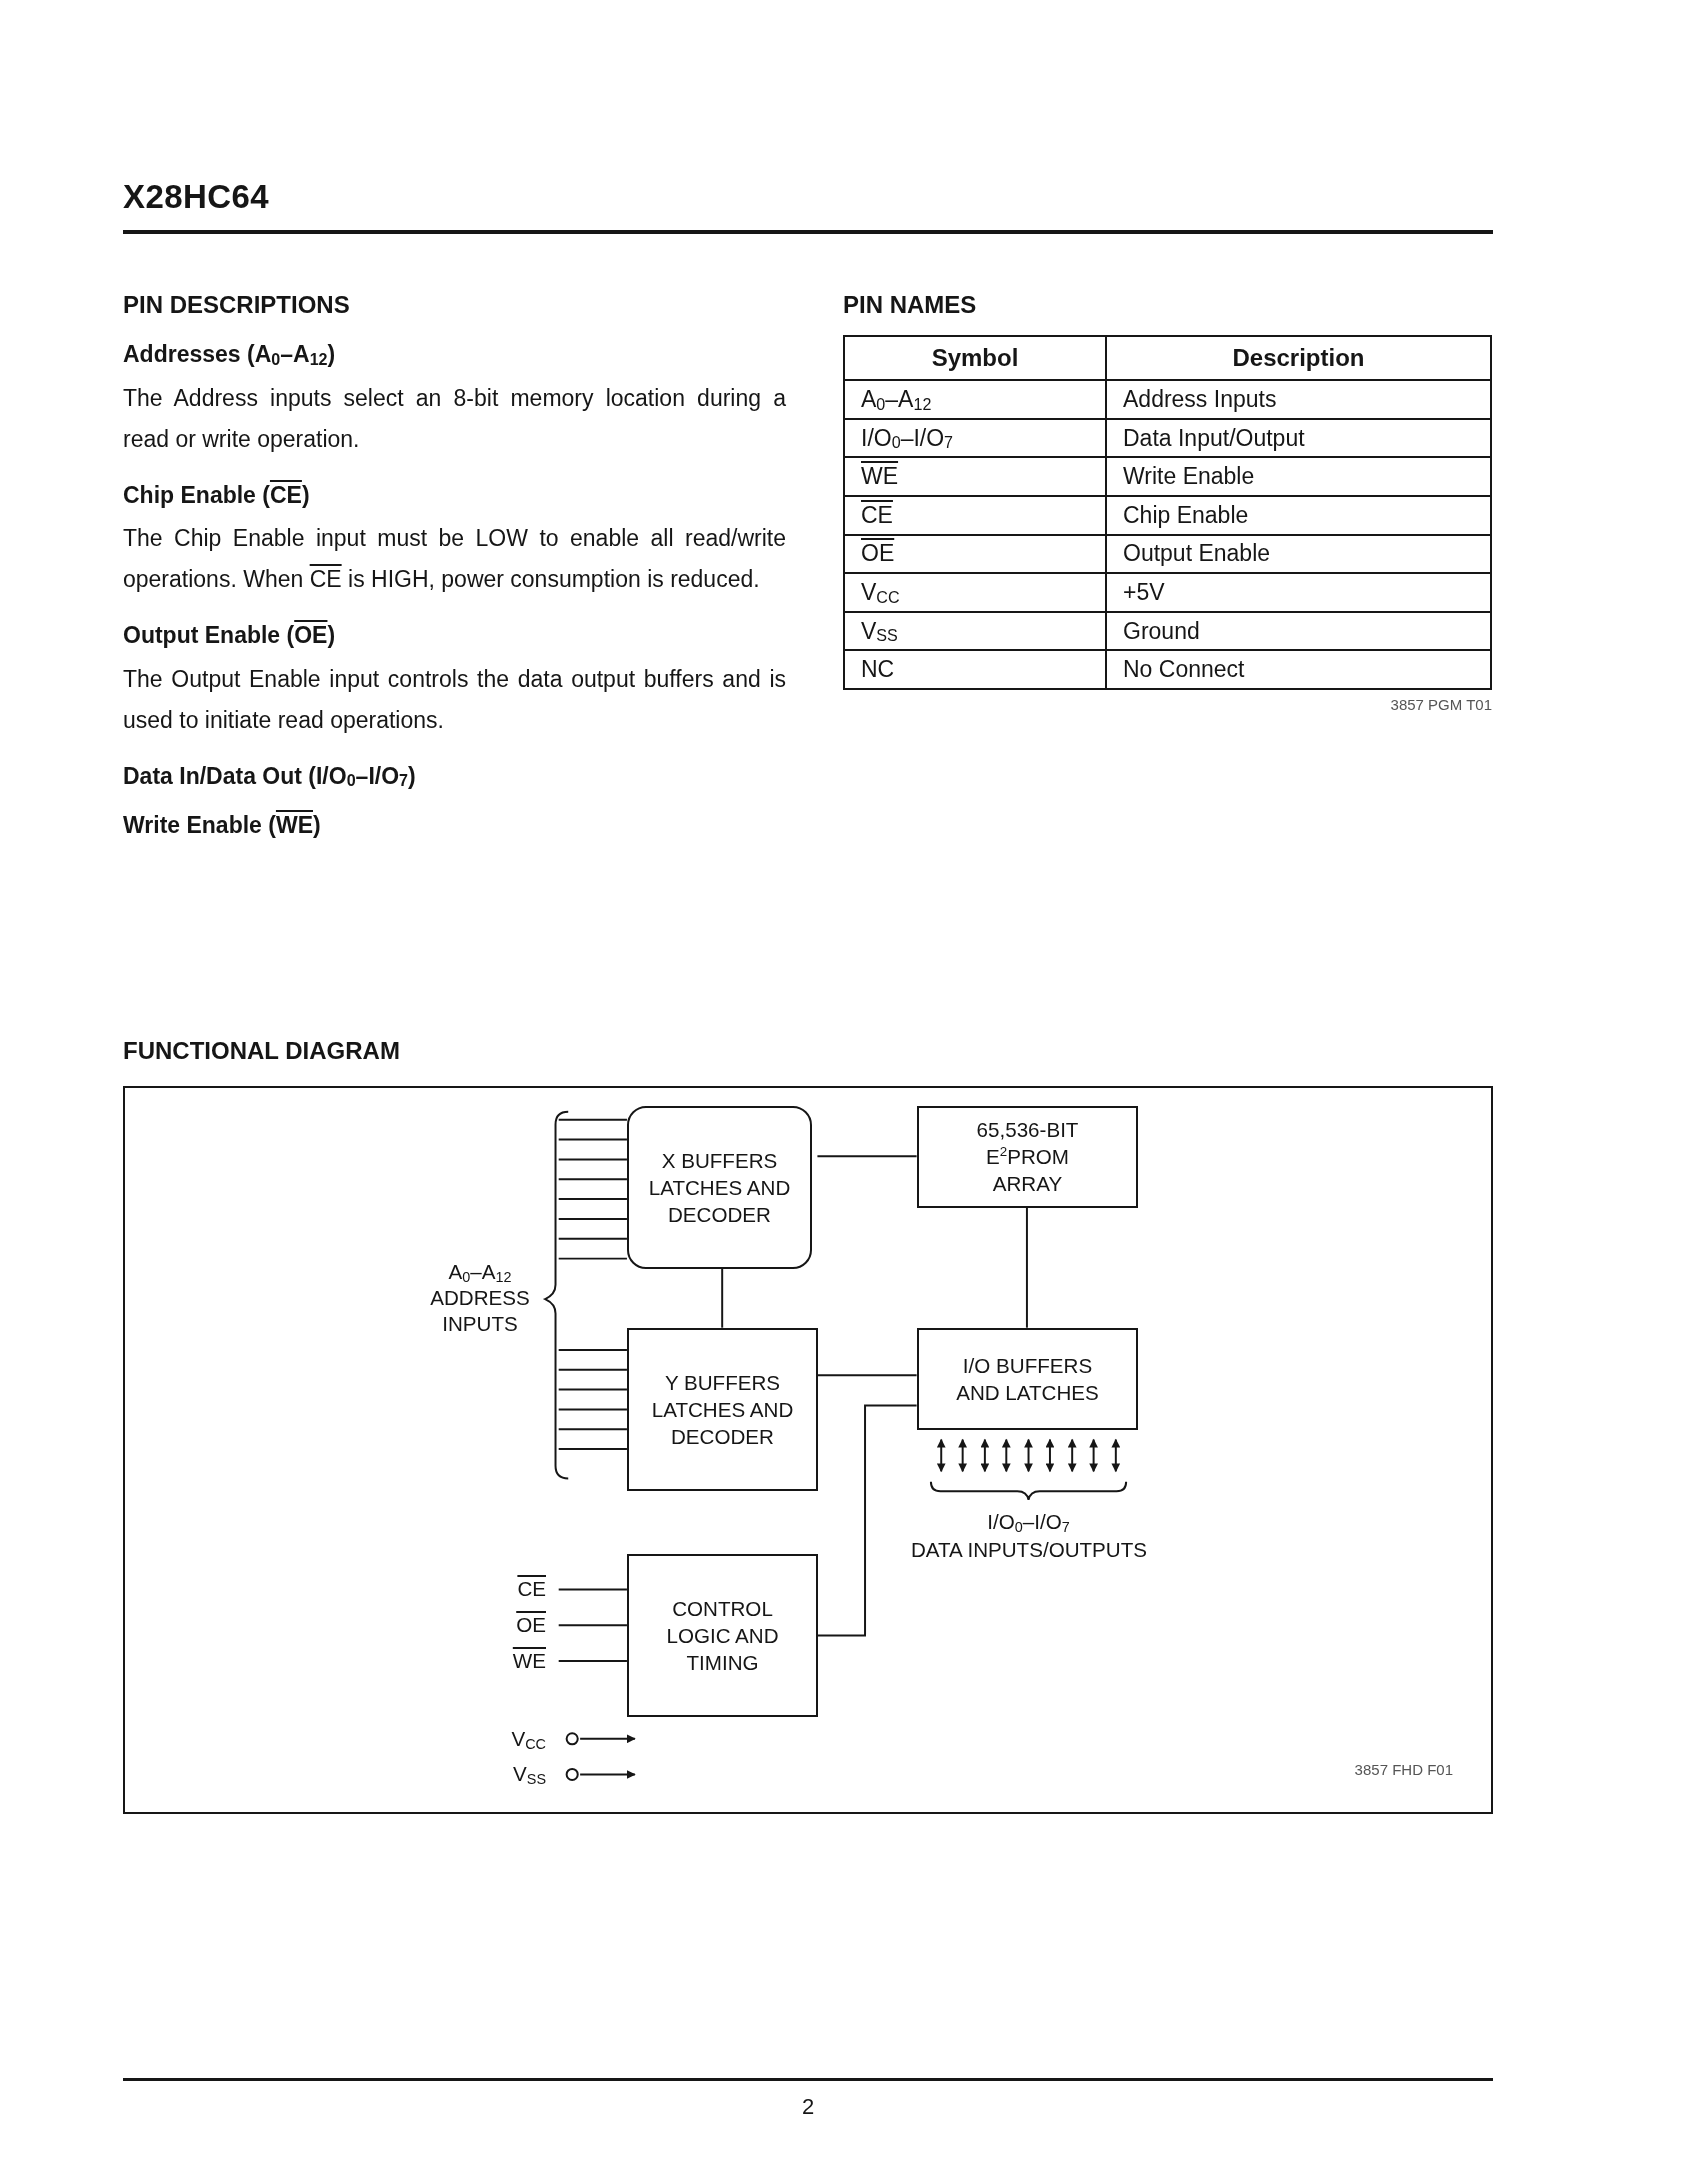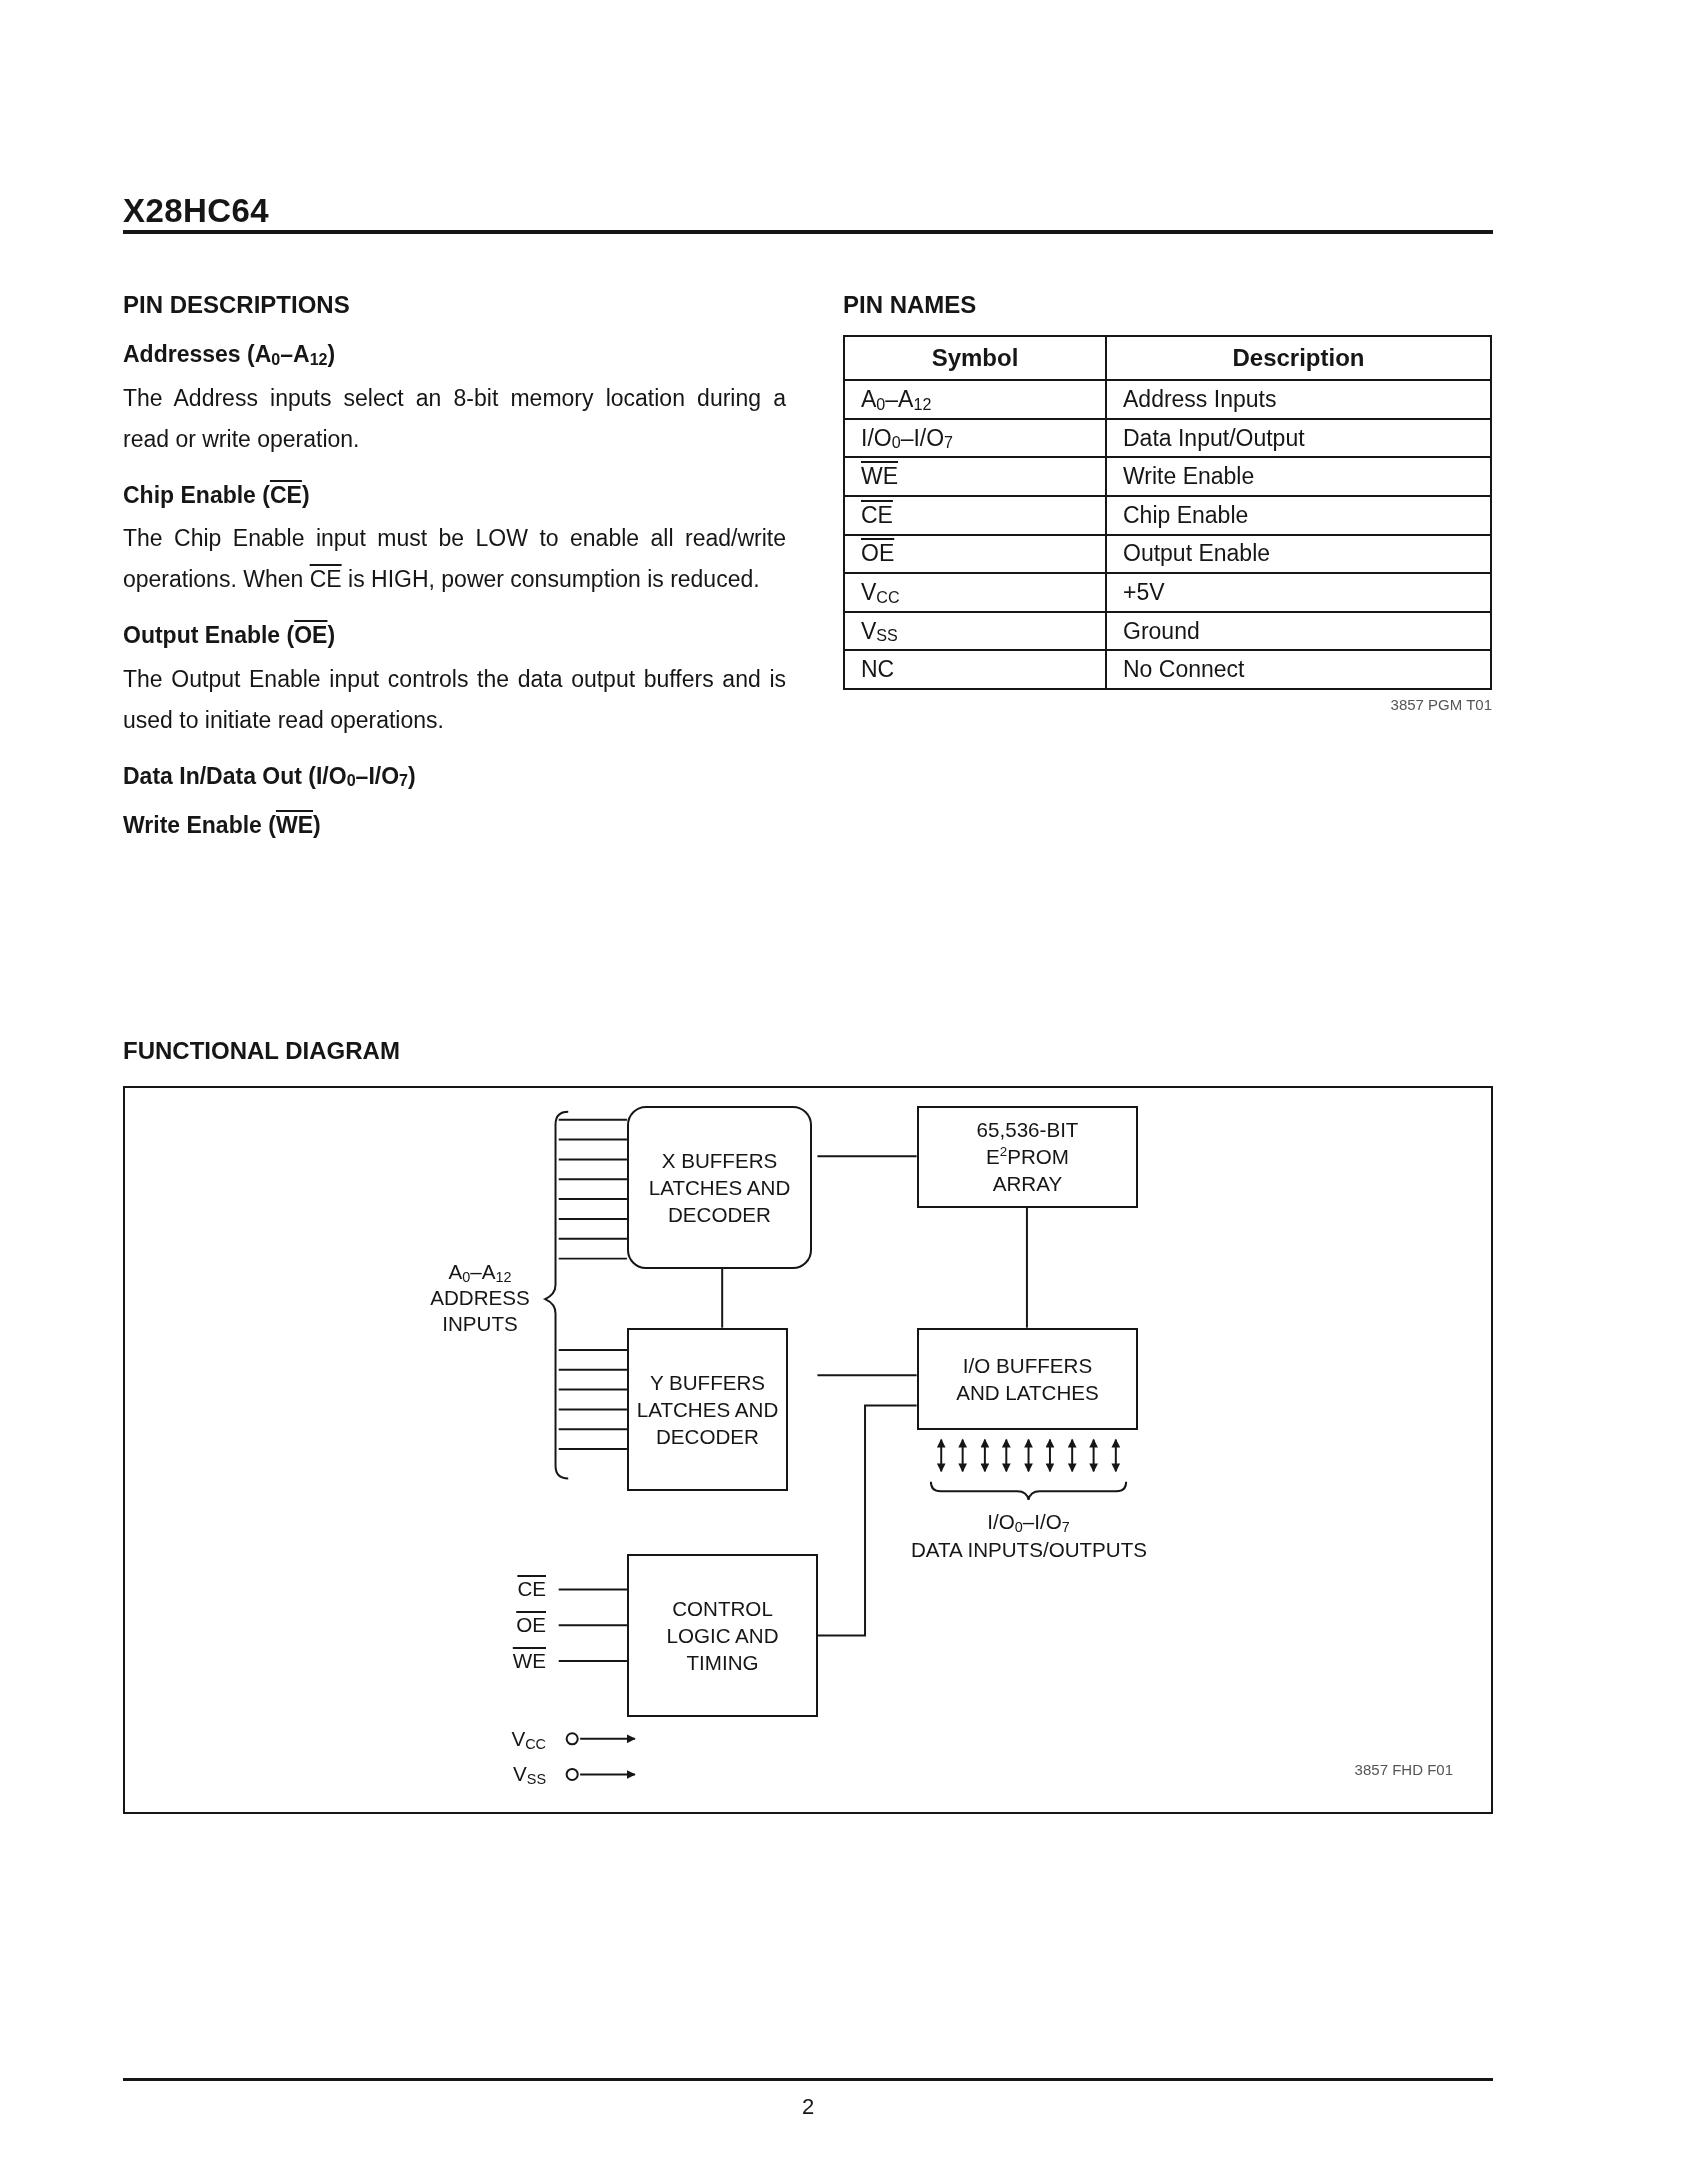--- a/index.html
+++ b/index.html
@@ -10,21 +10,21 @@
     height: 2183px;
     background: #ffffff;
     font-family: "Liberation Sans", "DejaVu Sans", sans-serif;
     color: #161616;
     overflow: hidden;
   }
   sub { font-size: 70%; line-height: 0; vertical-align: baseline; position: relative; bottom: -0.18em; }
   sup { font-size: 65%; line-height: 0; vertical-align: super; }
   .ovl { text-decoration: overline; }
 
-  #page-title { position: absolute; left: 123px; top: 192px; font-size: 33px; font-weight: bold; letter-spacing: 0.4px; }
+  #page-title { position: absolute; left: 123px; top: 178px; font-size: 33px; font-weight: bold; letter-spacing: 0.4px; }
   #title-rule { position: absolute; left: 123px; top: 230px; width: 1370px; height: 4px; background: #161616; }
 
   #left-col { position: absolute; left: 123px; top: 291px; width: 663px; }
   #left-col h2 { font-size: 24px; font-weight: bold; margin: 0 0 17.5px 0; }
   #left-col h3 { font-size: 23px; font-weight: bold; margin: 22px 0 9.5px 0; }
   #left-col p { font-size: 23px; line-height: 41px; text-align: justify; }
 
   #right-col { position: absolute; left: 843px; top: 291px; width: 649px; }
   #right-col h2 { font-size: 24px; font-weight: bold; margin: 0 0 16px 0; }
   table { width: 649px; border-collapse: collapse; border: 2.4px solid #161616; }
@@ -38,21 +38,21 @@
   #diagram { position: absolute; left: 123px; top: 1086px; width: 1370px; height: 728px; border: 2.4px solid #161616; background: #fff; }
   #diagram svg { position: absolute; left: 0; top: 0; }
 
   .dbox {
     position: absolute; border: 2.4px solid #161616; background: #fff;
     display: flex; align-items: center; justify-content: center;
     text-align: center; font-size: 20.6px; line-height: 27px; white-space: pre-line;
   }
   #box-x       { left: 502px;  top: 17.5px;  width: 185px; height: 163px; border-radius: 19px; }
   #box-eeprom  { left: 792px;  top: 17.5px;  width: 221px; height: 102px; }
-  #box-y       { left: 502px;  top: 240px; width: 161px; height: 163px; }
+  #box-y       { left: 502px;  top: 240px; width: 191px; height: 163px; }
   #box-io      { left: 792px;  top: 240px; width: 221px; height: 102px; }
   #box-control { left: 502px;  top: 466px; width: 191px; height: 163px; }
 
   .dlabel { position: absolute; font-size: 20.6px; line-height: 26px; }
   #label-address { left: 300px; top: 171px; width: 110px; text-align: center; }
   .sig { left: 348px; width: 73px; text-align: right; }
   #label-ce { top: 488px; }
   #label-oe { top: 524px; }
   #label-we { top: 560px; }
   .pwr { left: 332px; width: 89px; text-align: right; }

